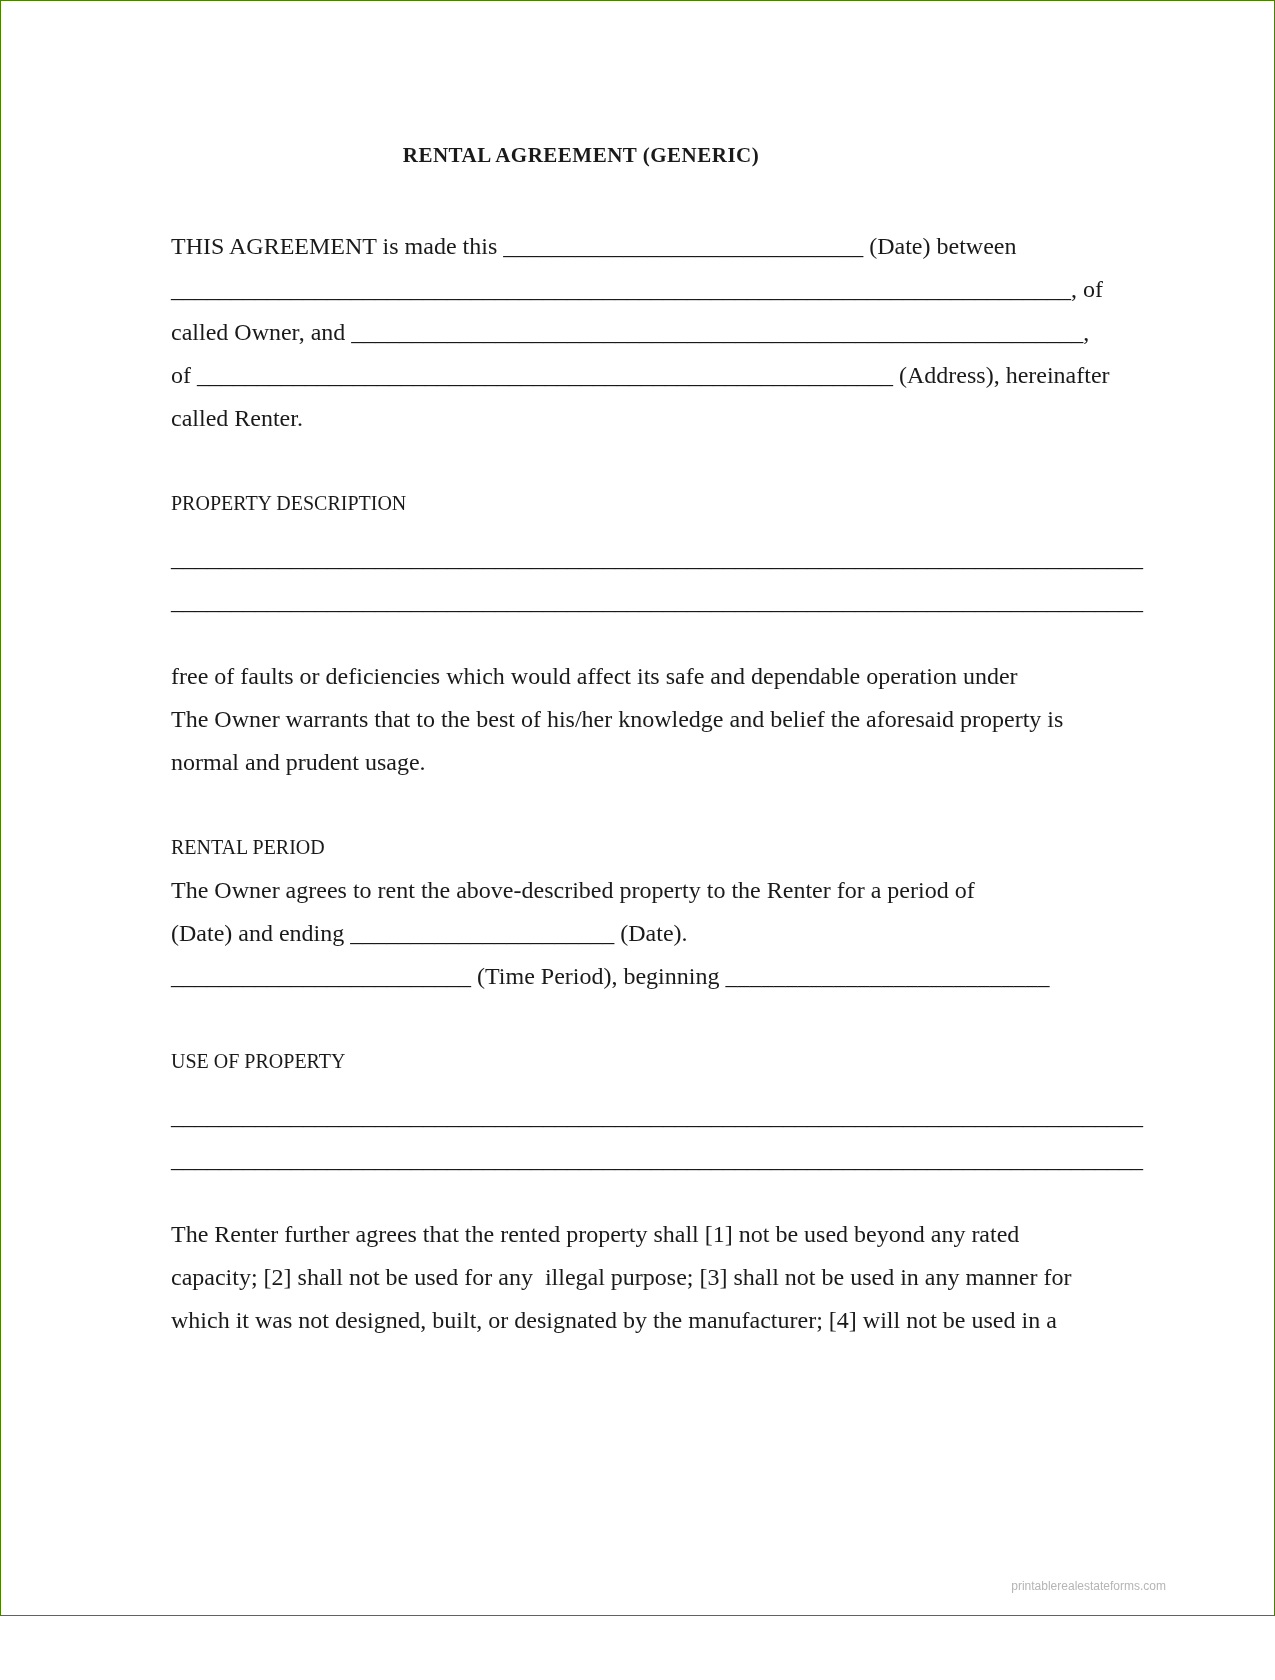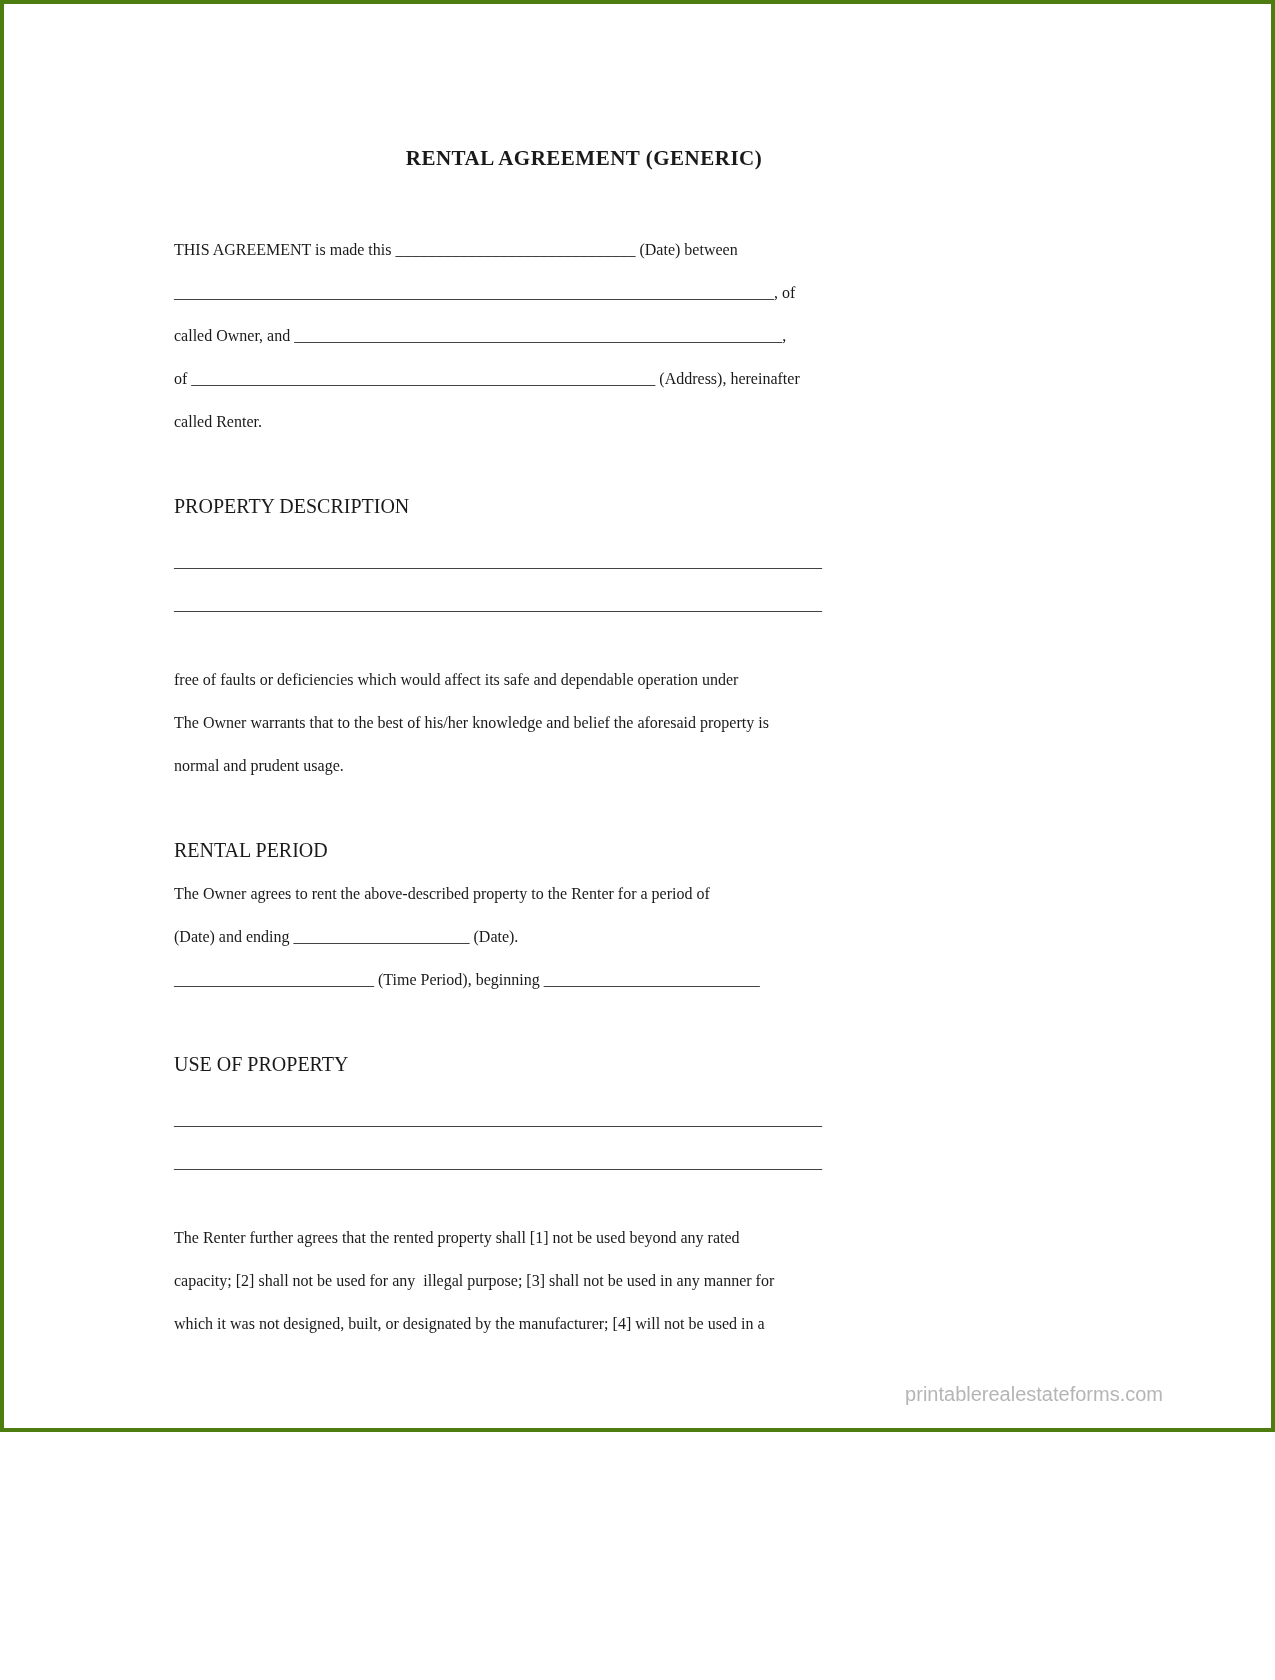--- a/index.html
+++ b/index.html
@@ -3,44 +3,44 @@
 <meta charset="utf-8">
 <style>
   html, body {
     margin: 0;
     padding: 0;
     background: #ffffff;
   }
   .page {
     position: relative;
     width: 1275px;
-    height: 1432px;
+    height: 1616px;
     background: #ffffff;
     box-sizing: border-box;
-    border: 4px solid #4d7c0f;
+    border: 1px solid #4d7c0f;
     font-family: "Liberation Serif", "DejaVu Serif", serif;
     color: #1a1a1a;
     overflow: hidden;
   }
   .content {
     position: absolute;
     left: 170px;
     top: 0;
     width: 820px;
   }
   .title {
     margin: 140px 0 0 0;
     text-align: center;
     font-size: 21px;
     font-weight: bold;
     letter-spacing: 0.5px;
     line-height: 28px;
   }
   .line {
-    font-size: 16px;
+    font-size: 24px;
     line-height: 43px;
     white-space: pre;
   }
   .heading {
     font-size: 20px;
     font-weight: normal;
     line-height: 43px;
     margin: 0;
   }
   .para { margin: 0; }
@@ -51,21 +51,21 @@
   .h-rental     { margin-top: 42px; }
   .p-rental     { margin-top: 0; }
   .h-use        { margin-top: 42px; }
   .blanks-2     { margin-top: 12px; }
   .p-terms      { margin-top: 32px; }
   .footer {
     position: absolute;
     right: 108px;
     bottom: 22px;
     font-family: "Liberation Sans", "DejaVu Sans", sans-serif;
-    font-size: 20px;
+    font-size: 12px;
     color: #b5b5b5;
   }
 </style>
 </head>
 <body>
 
 <div class="page">
   <div class="content">
 
     <div class="title">RENTAL AGREEMENT (GENERIC)</div>

